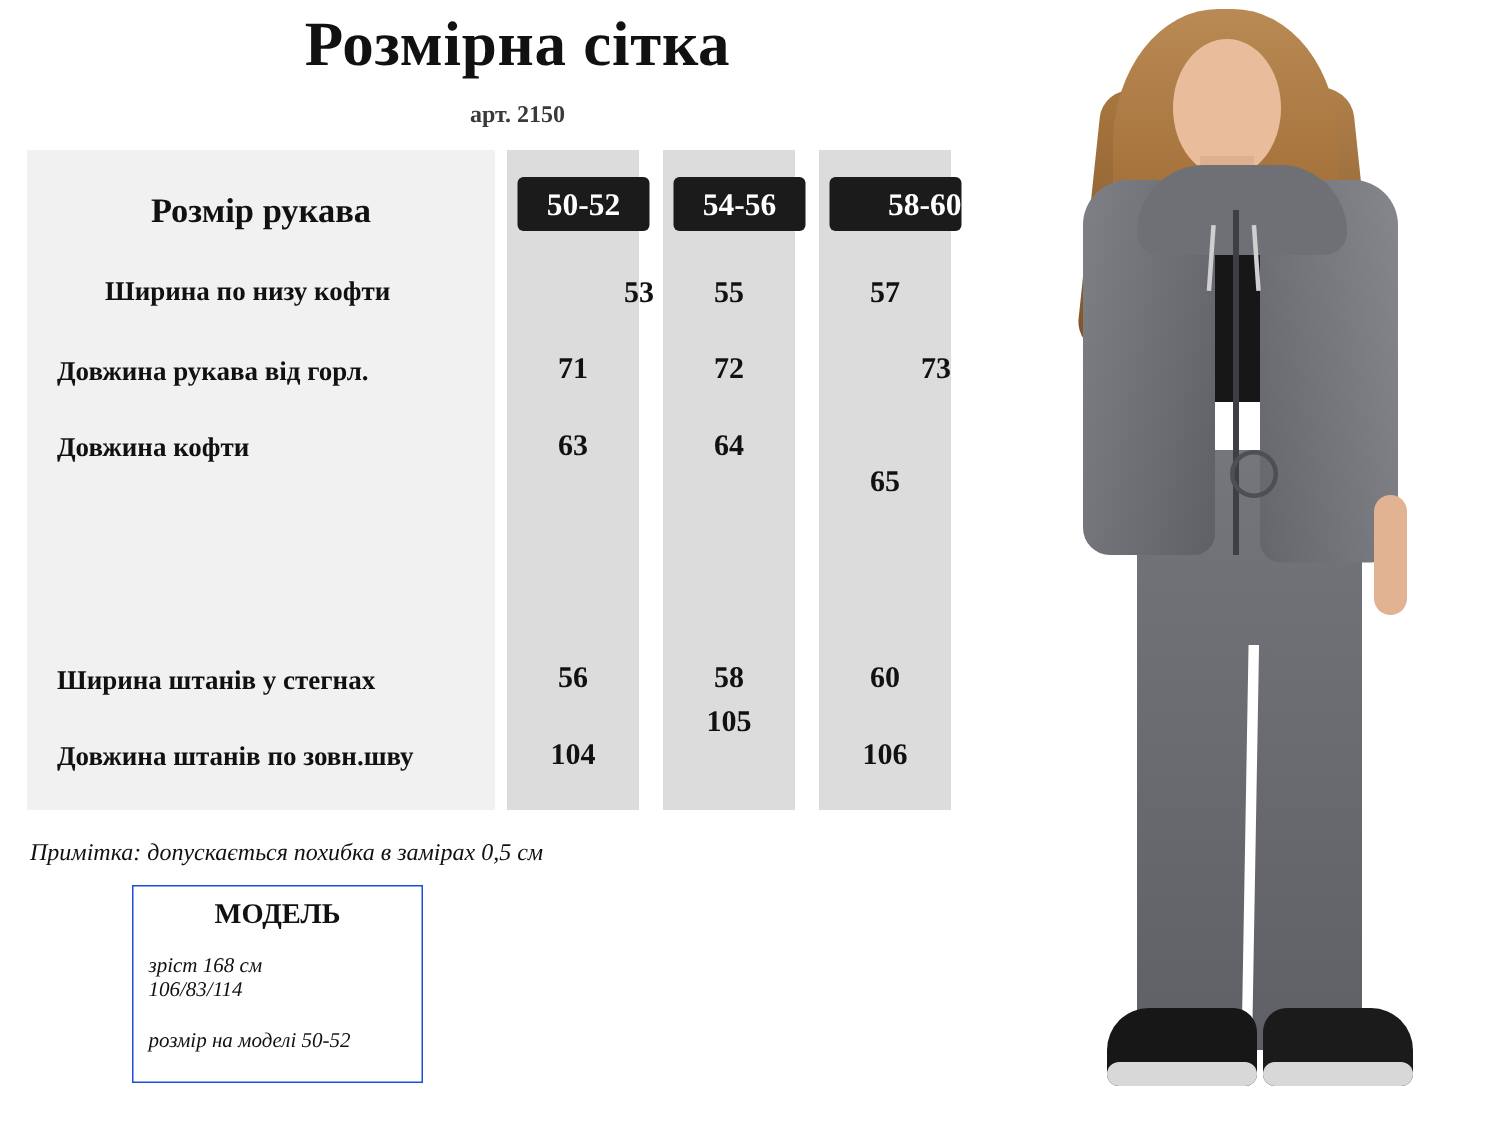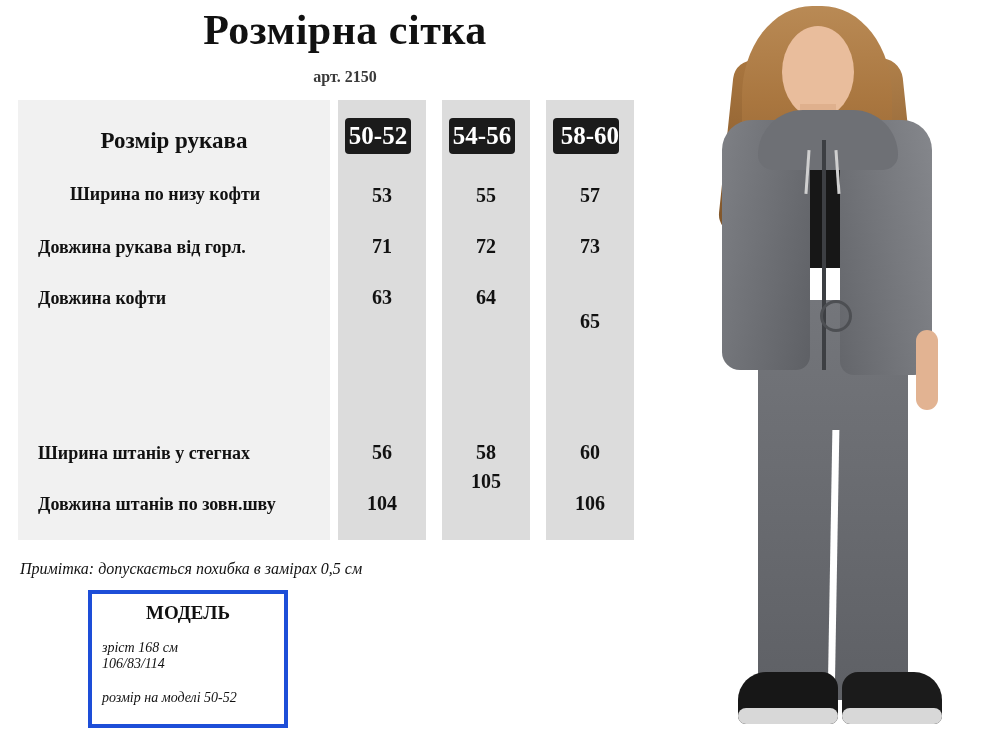--- a/index.html
+++ b/index.html
@@ -67,26 +67,26 @@
     height: 440px;
     background: #dcdcdc;
   }
   .col-band.c0 { left: 320px; }
   .col-band.c1 { left: 424px; }
   .col-band.c2 { left: 528px; }
 
   .size-chip {
     position: absolute;
     top: 18px;
-    width: 66px;
+    width: 88px;
     height: 36px;
     background: #1b1b1b;
     color: #ffffff;
     border-radius: 4px;
-    font-size: 25px;
+    font-size: 21px;
     font-weight: bold;
     line-height: 36px;
     text-align: center;
     font-family: "Liberation Serif", serif;
   }
   .size-chip.c0 { left: 327px; }
   .size-chip.c1 { left: 431px; }
   .size-chip.c2 { left: 535px; text-align: right; }
 
   .section-head {
@@ -129,21 +129,21 @@
     color: #111111;
   }
 
   
   .model-box {
     position: absolute;
     left: 88px;
     top: 590px;
     width: 192px;
     height: 130px;
-    border: 4px solid #1d4ed8;
+    border: 1px solid #1d4ed8;
     background: #ffffff;
   }
   .model-title {
     position: absolute;
     left: 0;
     top: 8px;
     width: 192px;
     text-align: center;
     font-size: 19px;
     font-weight: bold;
@@ -376,28 +376,28 @@
     <div class="col-band c1"></div>
     <div class="col-band c2"></div>
 
     <div class="size-chip c0">50-52</div>
     <div class="size-chip c1">54-56</div>
     <div class="size-chip c2">58-60</div>
 
     <div class="section-head" style="top:28px;">Розмір рукава</div>
 
     <div class="row-label" style="top:84px;margin-left:32px;">Ширина по низу кофти</div>
-    <div class="cell c0" style="top:84px;">53</div>
+    <div class="cell c0" style="top:84px;padding-left:44px;">53</div>
     <div class="cell c1" style="top:84px;">55</div>
     <div class="cell c2" style="top:84px;">57</div>
 
     <div class="row-label" style="top:137px;">Довжина рукава від горл.</div>
     <div class="cell c0" style="top:135px;">71</div>
     <div class="cell c1" style="top:135px;">72</div>
-    <div class="cell c2" style="top:135px;">73</div>
+    <div class="cell c2" style="top:135px;text-align:right;">73</div>
 
     <div class="row-label" style="top:188px;">Довжина кофти</div>
     <div class="cell c0" style="top:186px;">63</div>
     <div class="cell c1" style="top:186px;">64</div>
     <div class="cell c2" style="top:186px;margin-top:24px;">65</div>
 
 
     <div class="row-label" style="top:343px;">Ширина штанів у стегнах</div>
     <div class="cell c0" style="top:341px;">56</div>
     <div class="cell c1" style="top:341px;">58</div>

